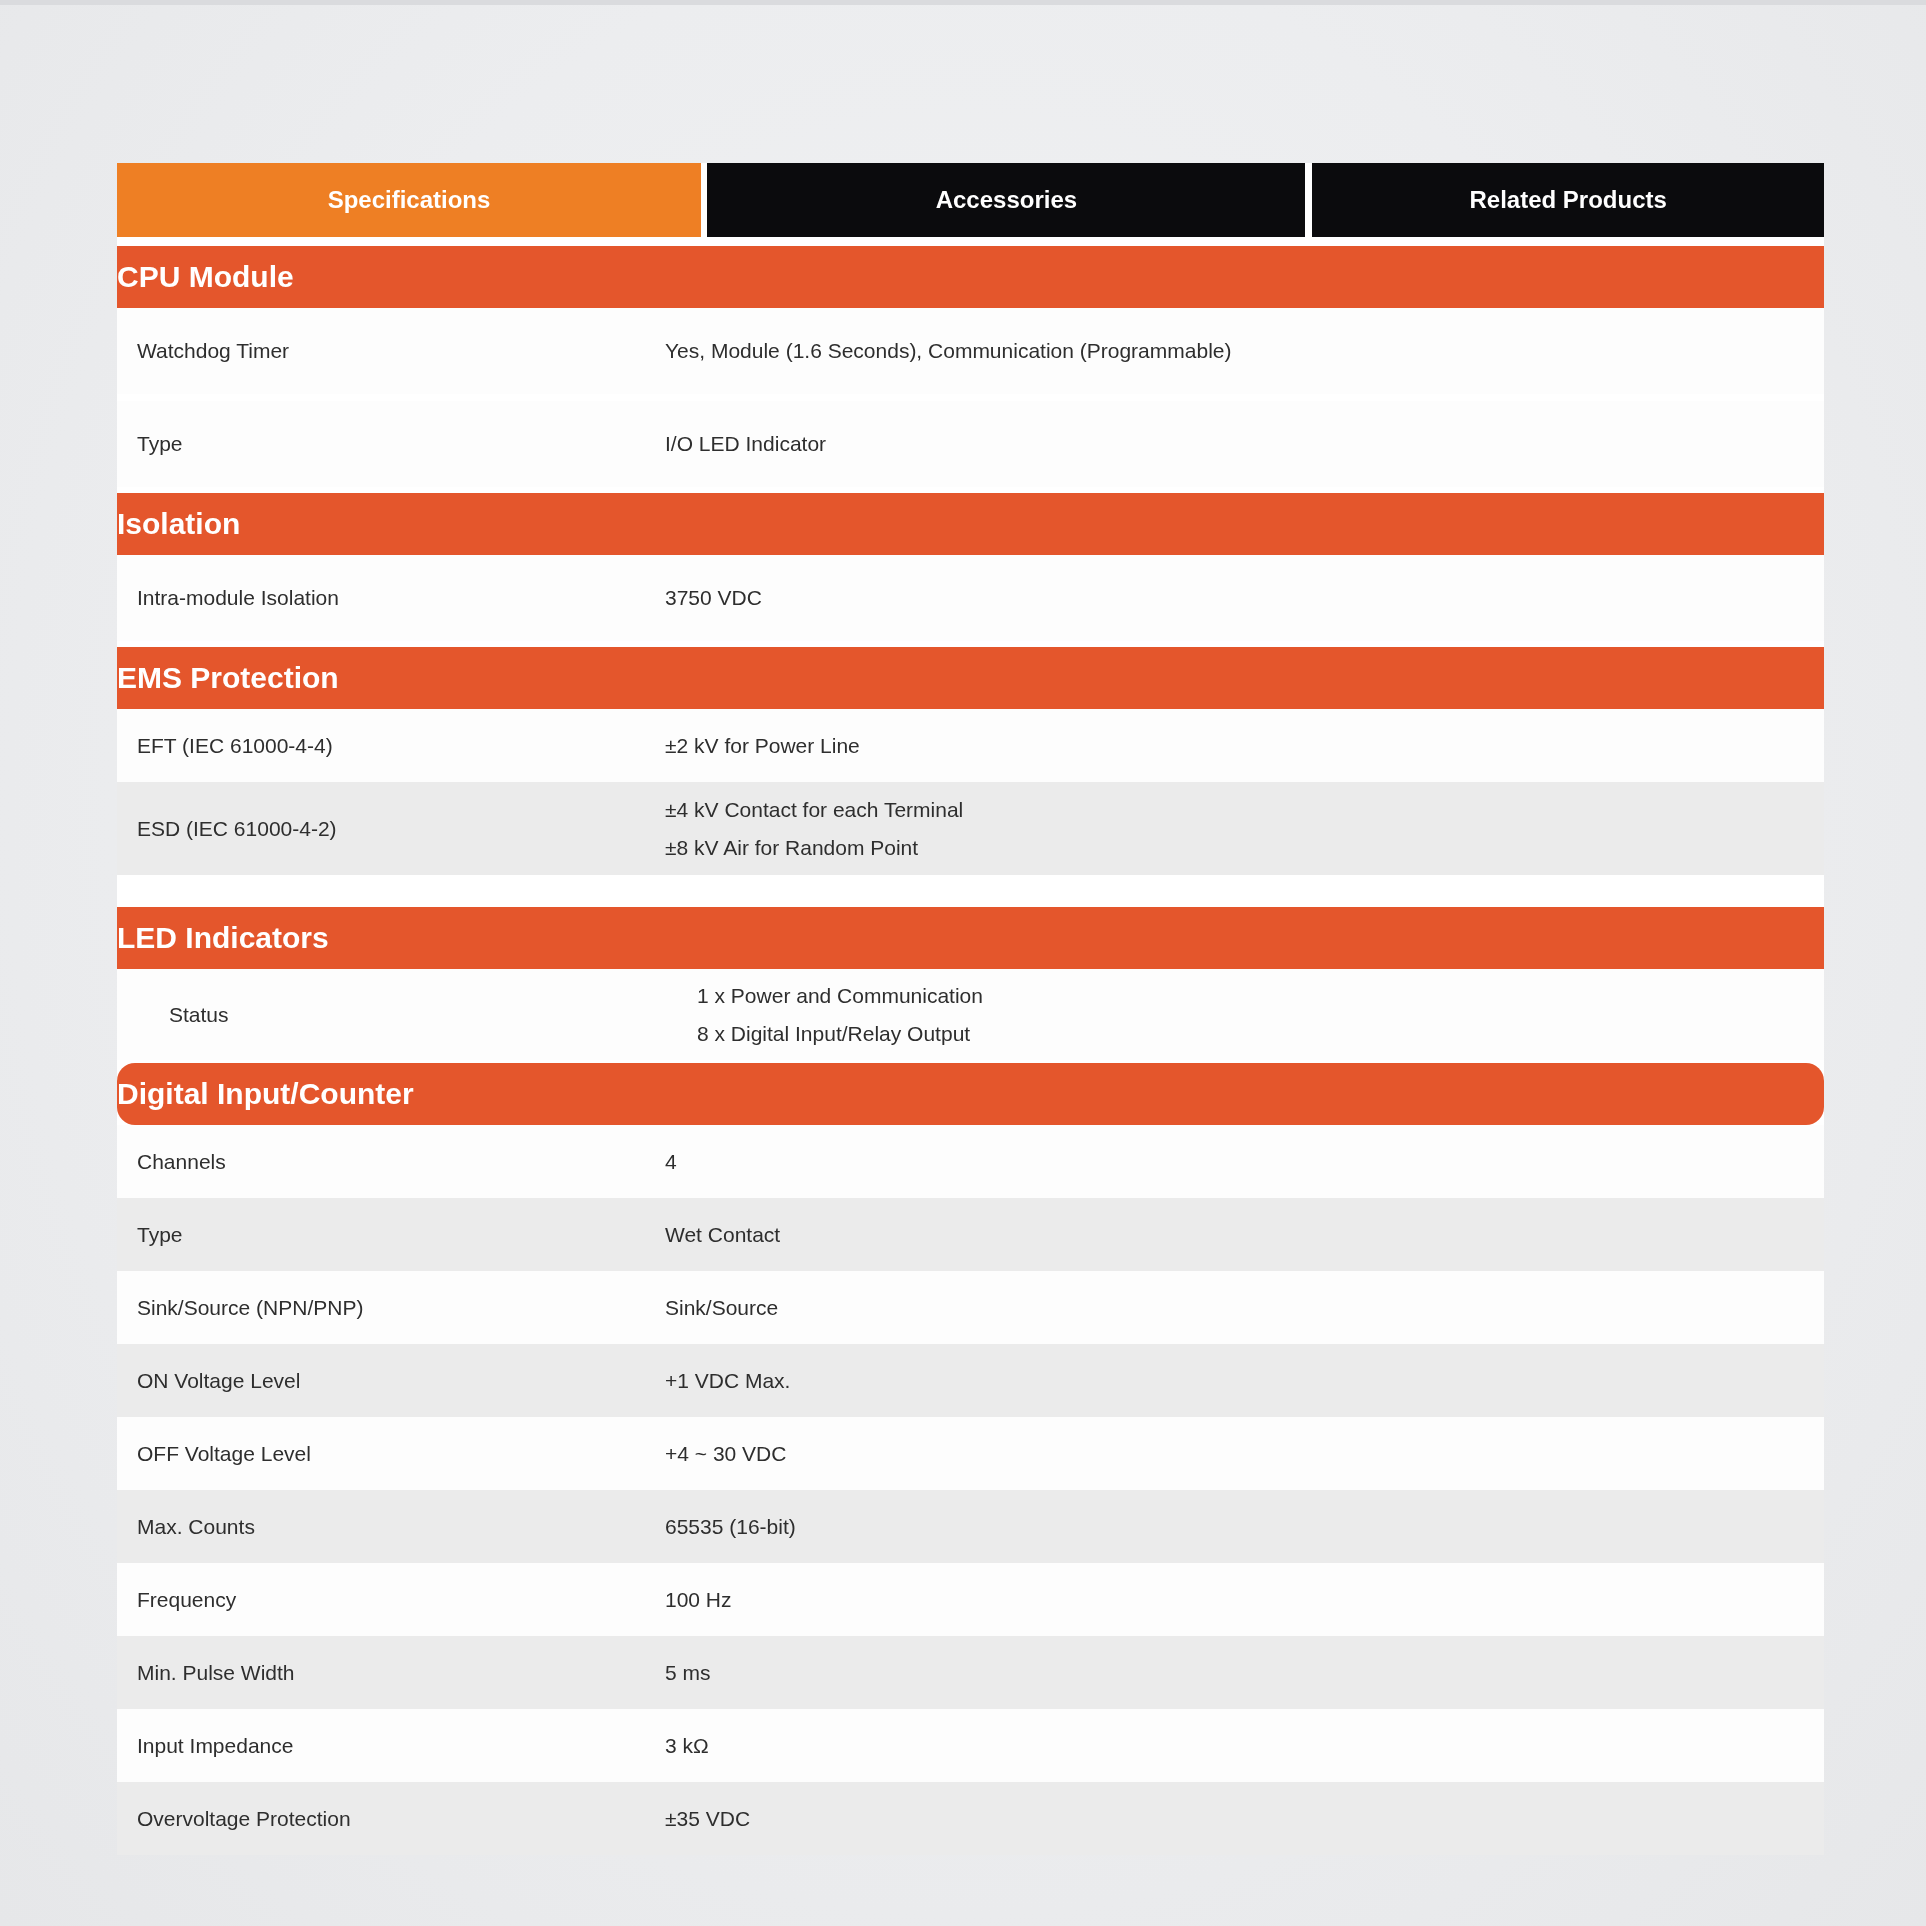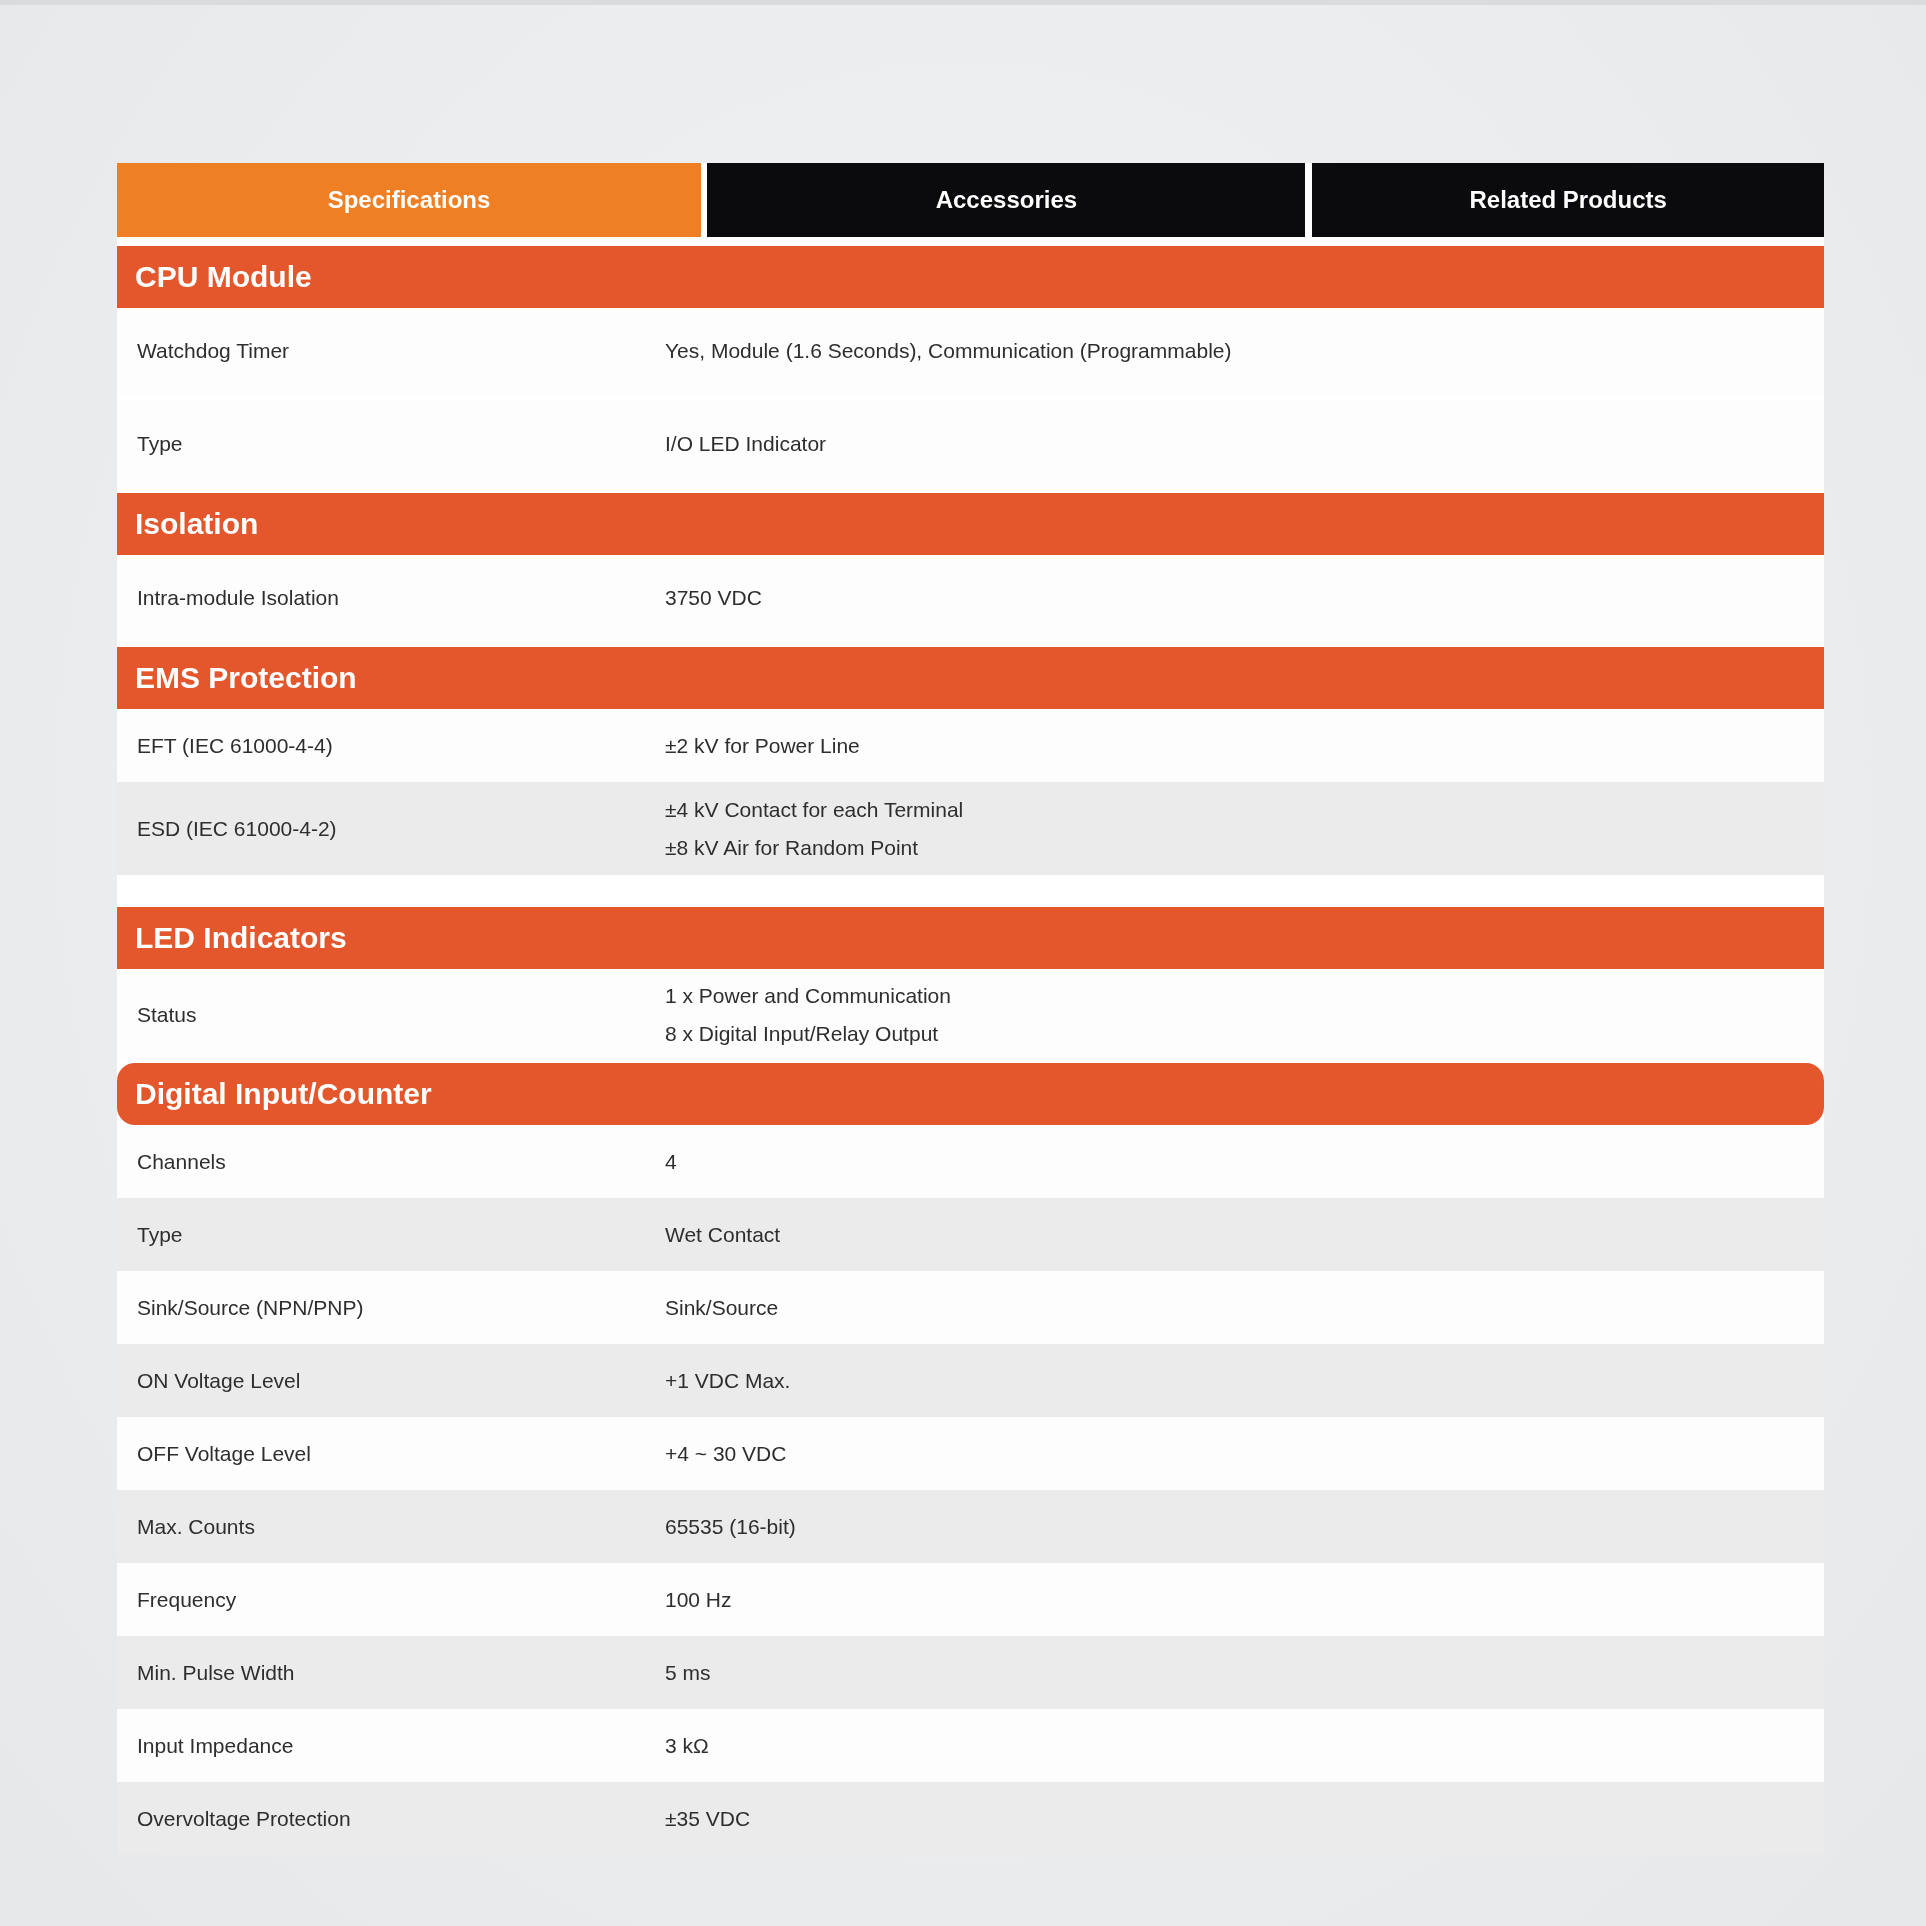--- a/index.html
+++ b/index.html
@@ -22,21 +22,21 @@
   .tab{
     display:flex;align-items:center;justify-content:center;
     color:#ffffff;font-weight:bold;font-size:24px;cursor:pointer;
   }
   .tab-specs{flex:0 0 584px;margin-right:6.4px;}
   .tab-acc{flex:0 0 598px;margin-right:7px;}
   .tab-rel{flex:1 1 auto;}
   
   .sec-header{
     height:62px;display:flex;align-items:center;
-    padding-left:18px;color:#ffffff;font-size:30px;font-weight:600;
+    padding-left:0;color:#ffffff;font-size:30px;font-weight:600;
   }
   
   .row{
     display:flex;align-items:center;
     font-size:21px;color:#2e2e2e;background:#fdfdfd;
   }
   .row .label{flex:0 0 548px;width:548px;padding-left:20px;box-sizing:border-box;}
   .row .value{flex:1 1 auto;line-height:38px;}
   .row-tall{height:86px;}
   .row-std{height:73px;}
@@ -90,21 +90,21 @@
     <div class="row row-2line row-gray">
       <div class="label">ESD (IEC 61000-4-2)</div>
       <div class="value">
         <div>±4 kV Contact for each Terminal</div>
         <div>±8 kV Air for Random Point</div>
       </div>
     </div>
     <div class="sp45"></div>
 
     <div class="sec-header" style="background:#e4562c;">LED Indicators</div>
-    <div class="row row-2line" style="height:91px;">
+    <div class="row row-2line" style="height:91px;padding-left:32px;">
       <div class="label">Status</div>
       <div class="value">
         <div>1 x Power and Communication</div>
         <div>8 x Digital Input/Relay Output</div>
       </div>
     </div>
     <div class="sp4"></div>
 
     <div class="sec-header" style="background:#e4562c;border-radius:18px;">Digital Input/Counter</div>
 

